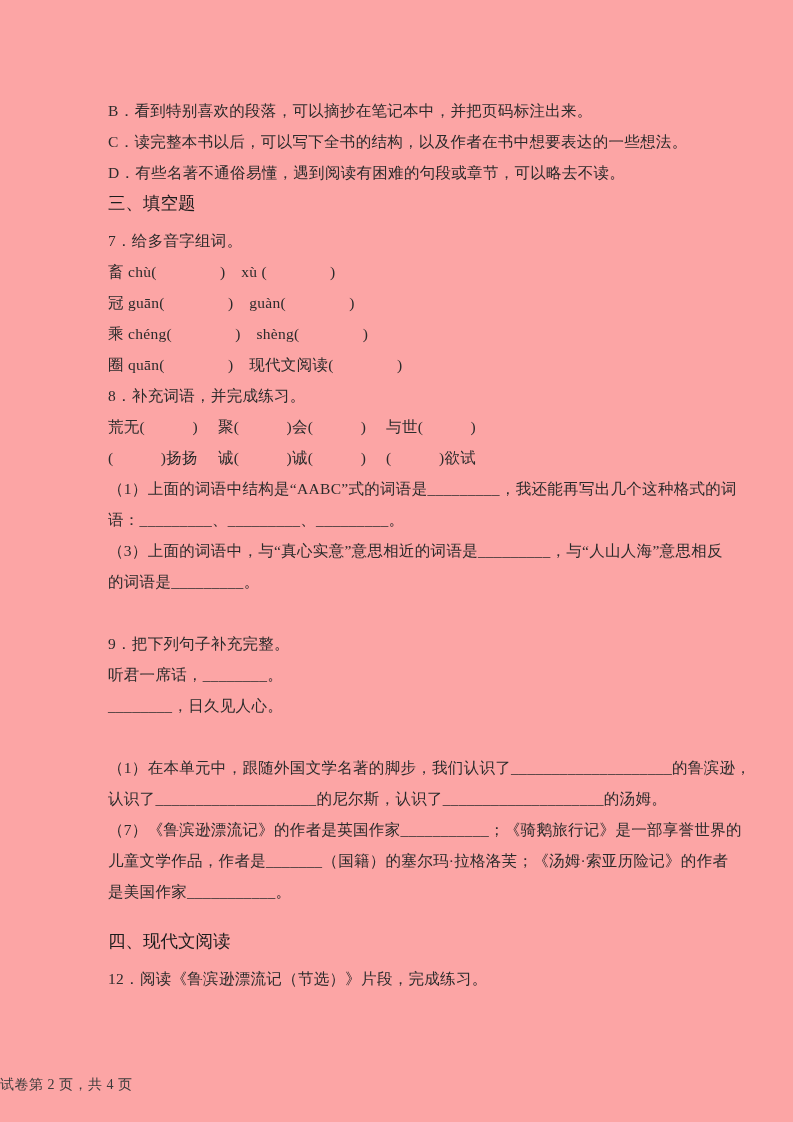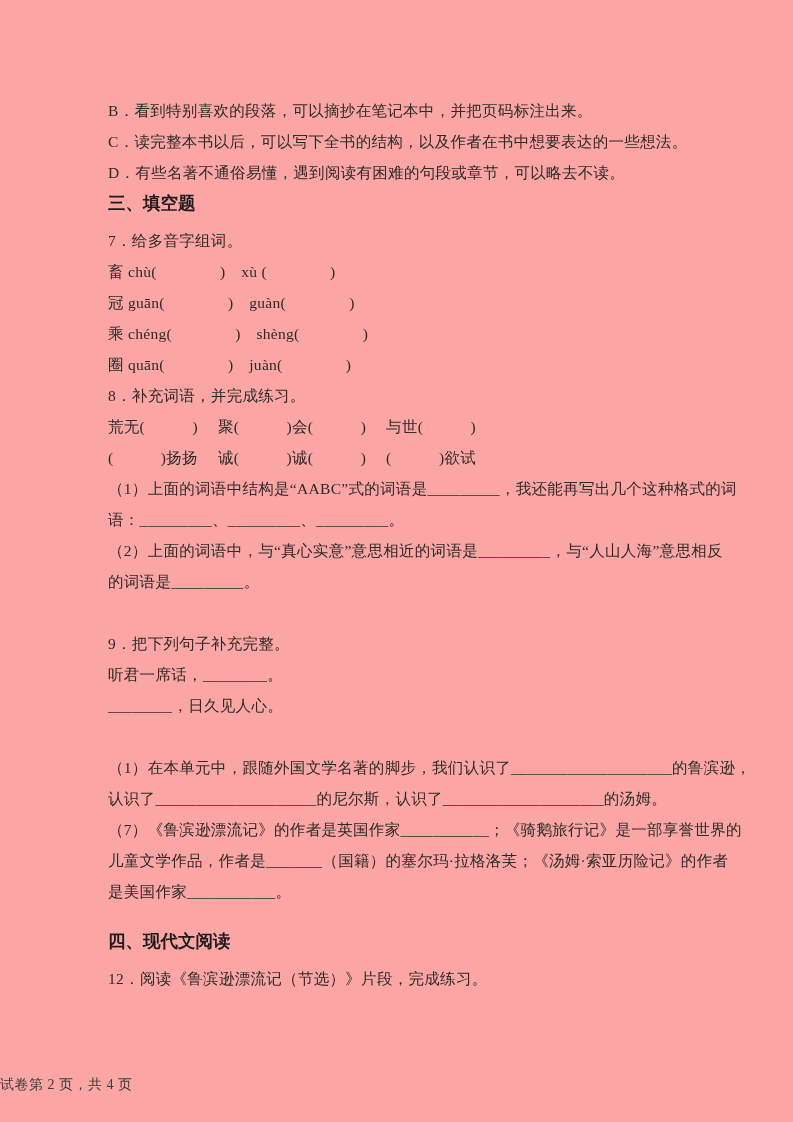--- a/index.html
+++ b/index.html
@@ -21,21 +21,21 @@
   }
   .line {
     font-size: 15.5px;
     line-height: 31px;
     height: 31px;
     white-space: nowrap;
     letter-spacing: 0.3px;
   }
   .heading {
     font-family: "Liberation Sans", "DejaVu Sans", sans-serif;
-    font-weight: bold;
+    font-weight: normal;
     font-size: 17.5px;
     line-height: 31px;
     height: 31px;
     color: #1c1c1c;
     margin-bottom: 6px;
   }
   .heading.second { margin-top: 19px; }
   .spacer { height: 31px; }
   .footer {
     position: absolute;
@@ -57,28 +57,28 @@
     <div class="line">B．看到特别喜欢的段落，可以摘抄在笔记本中，并把页码标注出来。</div>
     <div class="line">C．读完整本书以后，可以写下全书的结构，以及作者在书中想要表达的一些想法。</div>
     <div class="line">D．有些名著不通俗易懂，遇到阅读有困难的句段或章节，可以略去不读。</div>
 
     <div class="heading">三、填空题</div>
 
     <div class="line">7．给多音字组词。</div>
     <div class="line">畜 chù(　　　　)　xù (　　　　)</div>
     <div class="line">冠 guān(　　　　)　guàn(　　　　)</div>
     <div class="line">乘 chéng(　　　　)　shèng(　　　　)</div>
-    <div class="line">圈 quān(　　　　)　juàn(　　　　)</div>
+    <div class="line">圈 quān(　　　　)　现代文阅读(　　　　)</div>
 
     <div class="line">8．补充词语，并完成练习。</div>
     <div class="line">荒无(　　　)　 聚(　　　)会(　　　)　 与世(　　　)</div>
     <div class="line">(　　　)扬扬　 诚(　　　)诚(　　　)　 (　　　)欲试</div>
     <div class="line">（1）上面的词语中结构是“AABC”式的词语是_________，我还能再写出几个这种格式的词</div>
     <div class="line">语：_________、_________、_________。</div>
-    <div class="line">（2）上面的词语中，与“真心实意”意思相近的词语是_________，与“人山人海”意思相反</div>
+    <div class="line">（3）上面的词语中，与“真心实意”意思相近的词语是_________，与“人山人海”意思相反</div>
     <div class="line">的词语是_________。</div>
 
     <div class="spacer"></div>
 
     <div class="line">9．把下列句子补充完整。</div>
     <div class="line">听君一席话，________。</div>
     <div class="line">________，日久见人心。</div>
 
     <div class="spacer"></div>
 

